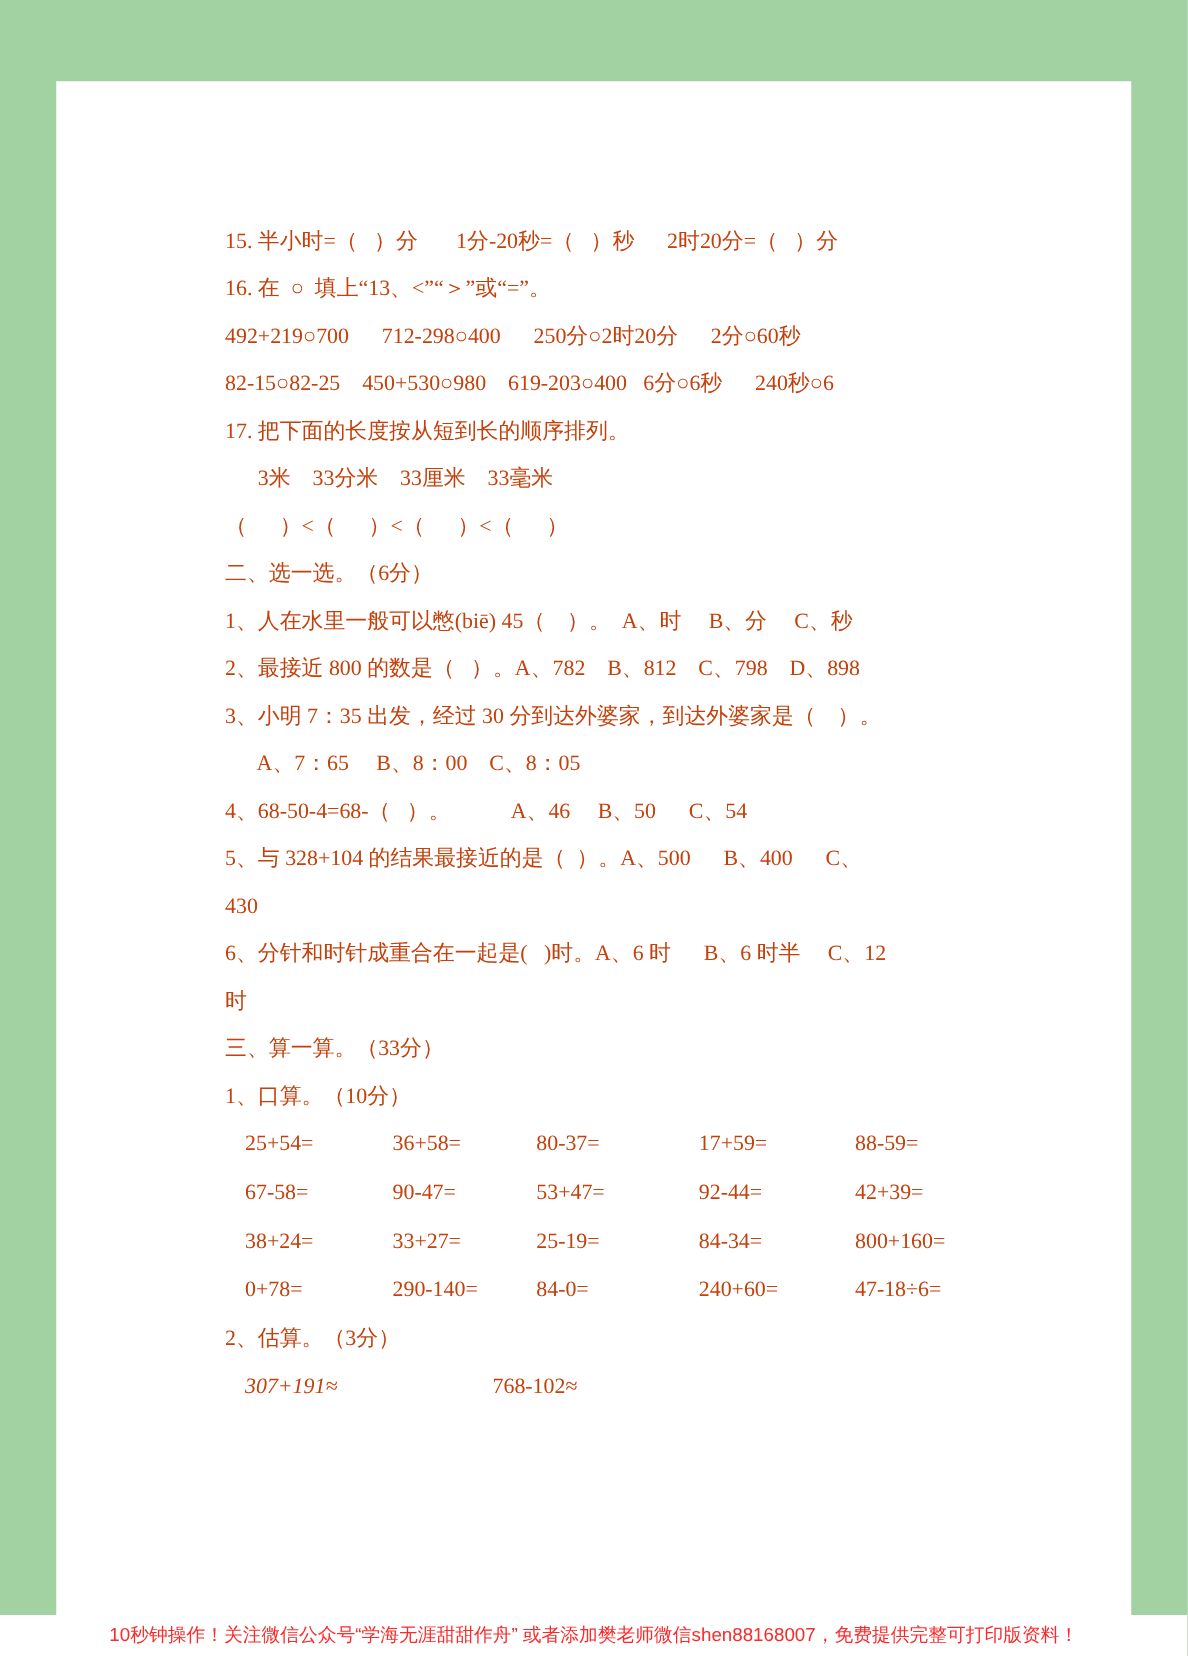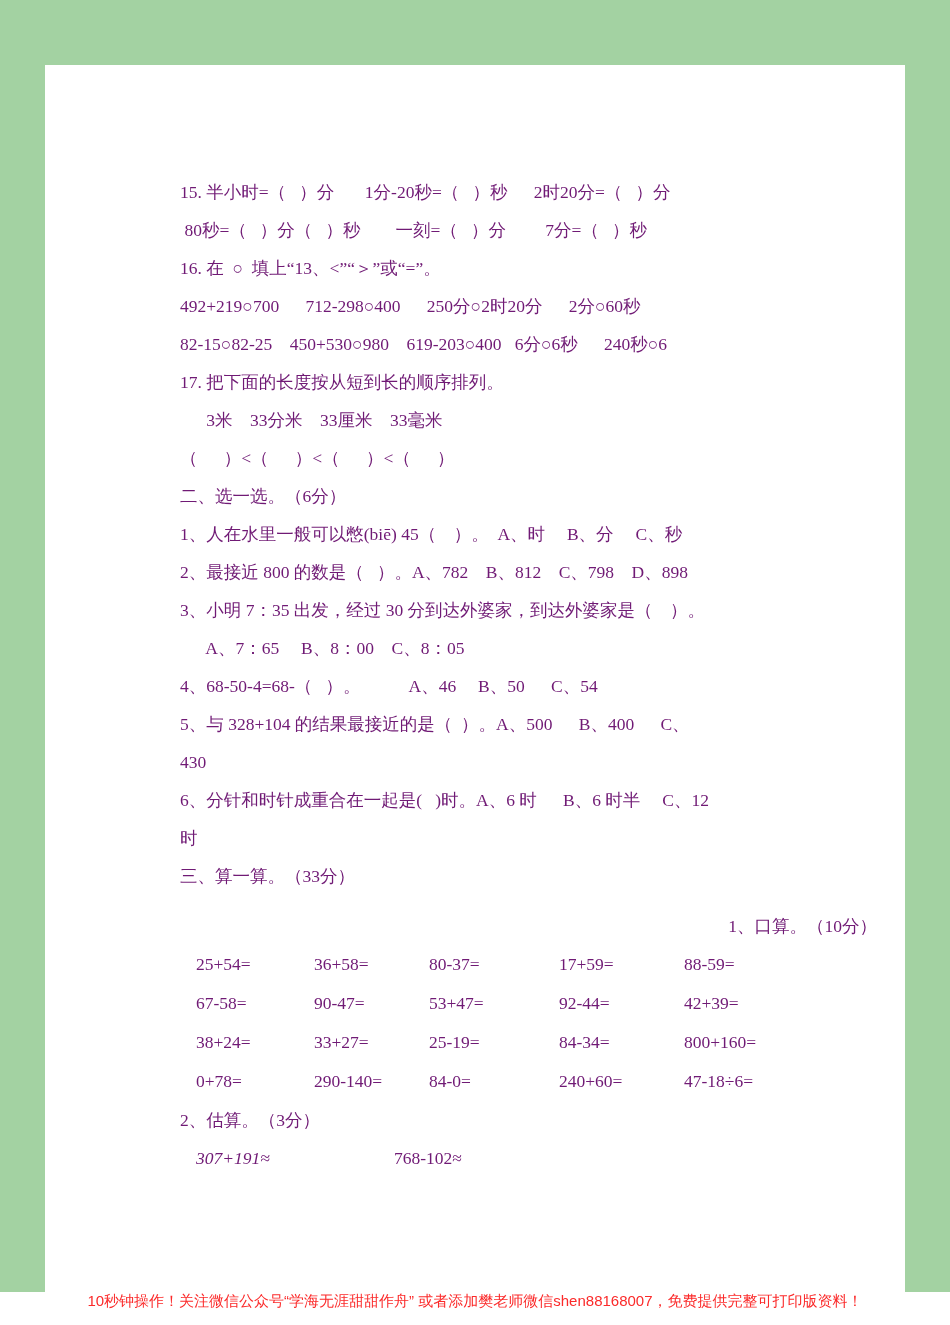--- a/index.html
+++ b/index.html
@@ -17,22 +17,22 @@
   }
   .paper {
     position: absolute;
     left: 45px;
     top: 65px;
     width: 860px;
     height: 1227px;
     background: #ffffff;
   }
   .content {
-    padding: 108px 28px 0 135px;
-    color: #701a75;
+    padding: 108px 68px 0 135px;
+    color: #c2410c;
     font-size: 17.5px;
   }
   .lines p {
     white-space: pre;
     line-height: 38px;
     height: 38px;
     overflow: visible;
   }
   
   .lines p:nth-child(20) { margin-top: 12px; text-align: right; }
@@ -60,39 +60,39 @@
   .estimate-row span:nth-child(1) { width: 198px; font-style: italic; }
   .estimate-row span:nth-child(2) { width: 215px; }
   .footer-band {
     position: absolute;
     left: 0;
     bottom: 0;
     width: 950px;
     height: 33px;
     background: #ffffff;
     display: flex;
+    align-items: center;
     justify-content: center;
   }
   .footer-band span {
     color: #fb2a2a;
     font-size: 15px;
     font-family: "Liberation Sans", "DejaVu Sans", sans-serif;
     white-space: nowrap;
   }
 </style>
 </head>
 <body>
 
 <div class="screen">
   <div class="paper">
     <div class="content">
 
       <div class="lines">
         <p>15. 半小时=（   ）分       1分-20秒=（   ）秒      2时20分=（   ）分</p>
-        <p> 80秒=（   ）分（   ）秒        一刻=（   ）分         7分=（   ）秒</p>
         <p>16. 在  ○  填上“13、&lt;”“＞”或“=”。</p>
         <p>492+219○700      712-298○400      250分○2时20分      2分○60秒</p>
         <p>82-15○82-25    450+530○980    619-203○400   6分○6秒      240秒○6</p>
         <p>17. 把下面的长度按从短到长的顺序排列。</p>
         <p>      3米    33分米    33厘米    33毫米</p>
         <p>（      ）&lt;（      ）&lt;（      ）&lt;（      ）</p>
         <p>二、选一选。（6分）</p>
         <p>1、人在水里一般可以憋(biē) 45（    ）。  A、时     B、分     C、秒</p>
         <p>2、最接近 800 的数是（   ）。A、782    B、812    C、798    D、898</p>
         <p>3、小明 7：35 出发，经过 30 分到达外婆家，到达外婆家是（    ）。</p>

